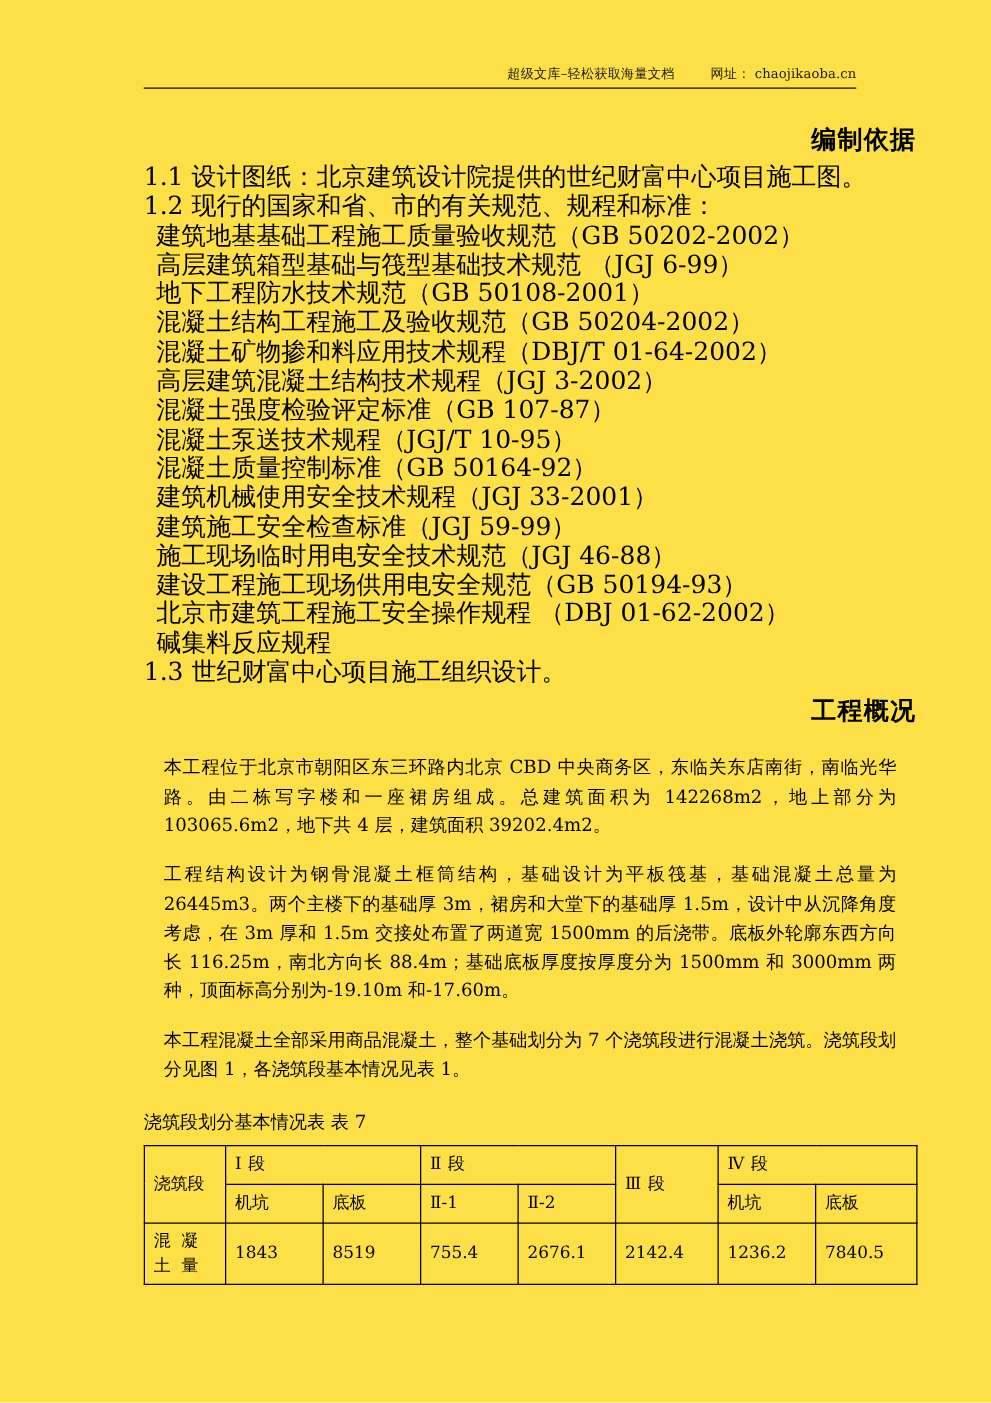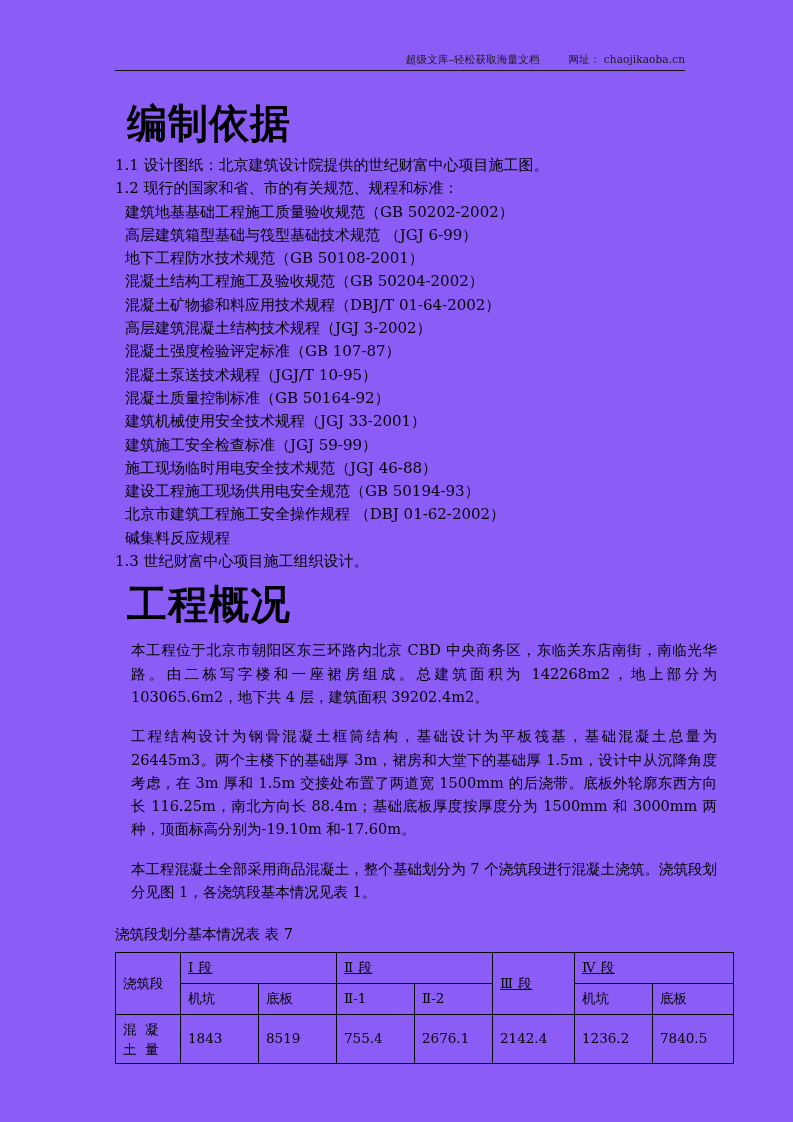--- a/index.html
+++ b/index.html
@@ -8,21 +8,21 @@
     background: #ffffff;
   }
   body {
     font-family: "DejaVu Serif", "Liberation Serif", serif;
     color: #000000;
   }
   .page {
     position: relative;
     width: 793px;
     height: 1122px;
-    background: #8b5cf6;
+    background: #fde047;
     overflow: hidden;
     box-sizing: border-box;
   }
 
   
   .header {
     position: absolute;
     left: 115px;
     top: 52px;
     width: 570px;
@@ -45,40 +45,41 @@
   
   .content {
     position: absolute;
     left: 115px;
     top: 92px;
     width: 618px;
   }
 
   h1.doc-h1 {
     font-family: "DejaVu Sans", "Liberation Sans", sans-serif;
-    font-size: 40px;
+    font-size: 20px;
     font-weight: 700;
     line-height: 38px;
-    margin: 12px;
+    margin: 0;
     padding: 0;
     letter-spacing: 1px;
+    text-align: right;
   }
   .h1-block-1 { margin-top: 8px; margin-bottom: 14px; }
   .h1-block-2 { margin-top: 50px; margin-bottom: 18px; }
 
   p.body {
     font-size: 14.5px;
     line-height: 23.3px;
     margin: 16px;
     padding: 0;
     text-align: justify;
     text-justify: inter-ideograph;
   }
   .nowrap-line {
-    font-size: 15px;
+    font-size: 20px;
     line-height: 23.3px;
     margin: 0;
     padding: 0;
     white-space: nowrap;
   }
   .indent-list { padding-left: 10px; }
 
   .spacer-sm { height: 3px; }
 
   
@@ -99,21 +100,21 @@
     line-height: 19px;
     padding: 4px 7px;
     vertical-align: middle;
     color: #000;
     height: 22px;
   }
   td.cell-tall { height: 46px; }
   td.cell-mid  { height: 46px; }
   td.cell-val  { height: 48px; }
   .roman { font-family: "DejaVu Serif", "Liberation Serif", serif; }
-  .seg-label { letter-spacing: 0.5px; text-decoration: underline; }
+  .seg-label { letter-spacing: 0.5px; }
   .vol-label {
     font-size: 13.5px;
     line-height: 20px;
     letter-spacing: 2.2px;
   }
 </style>
 </head>
 <body>
 
 <div class="page">

